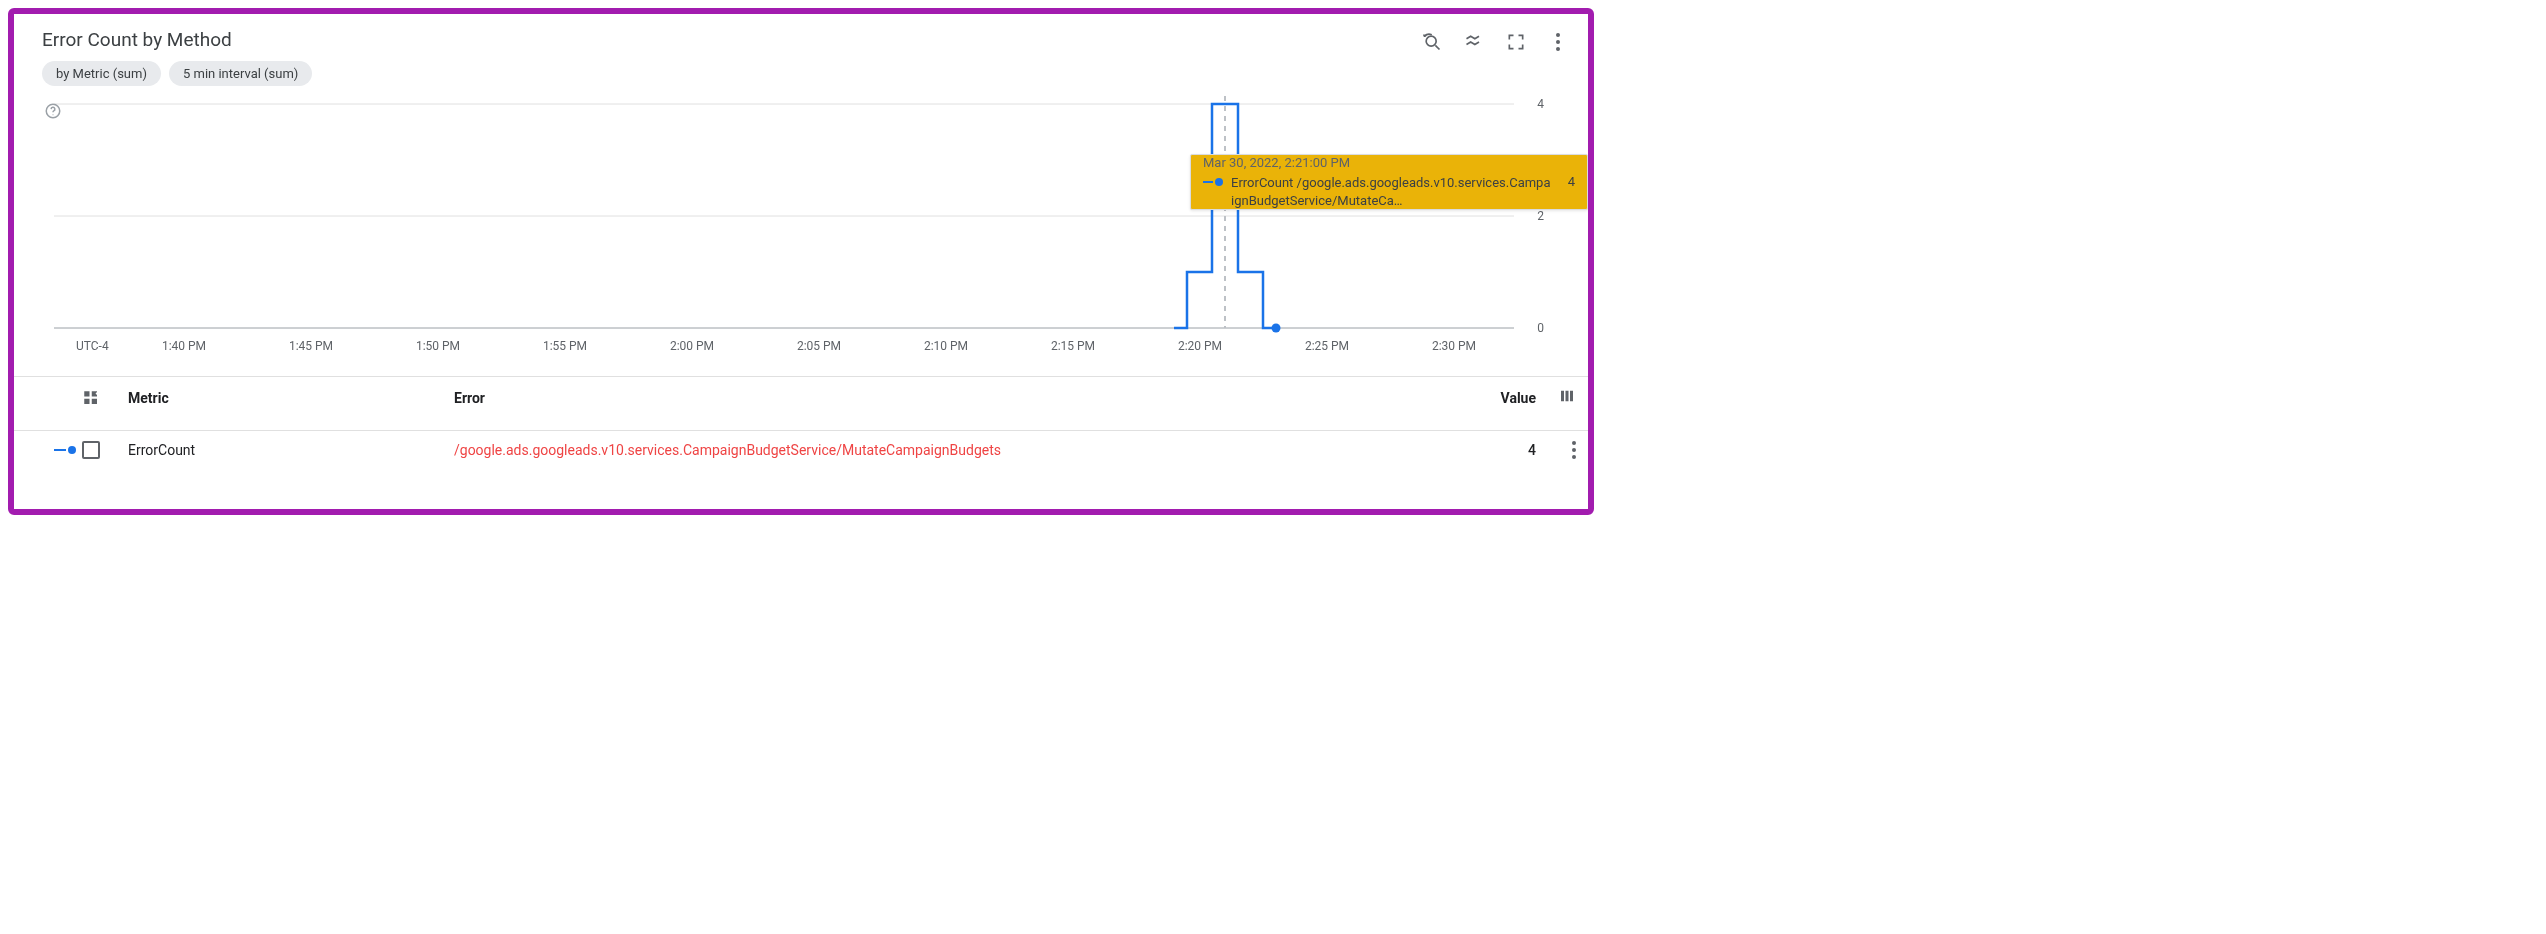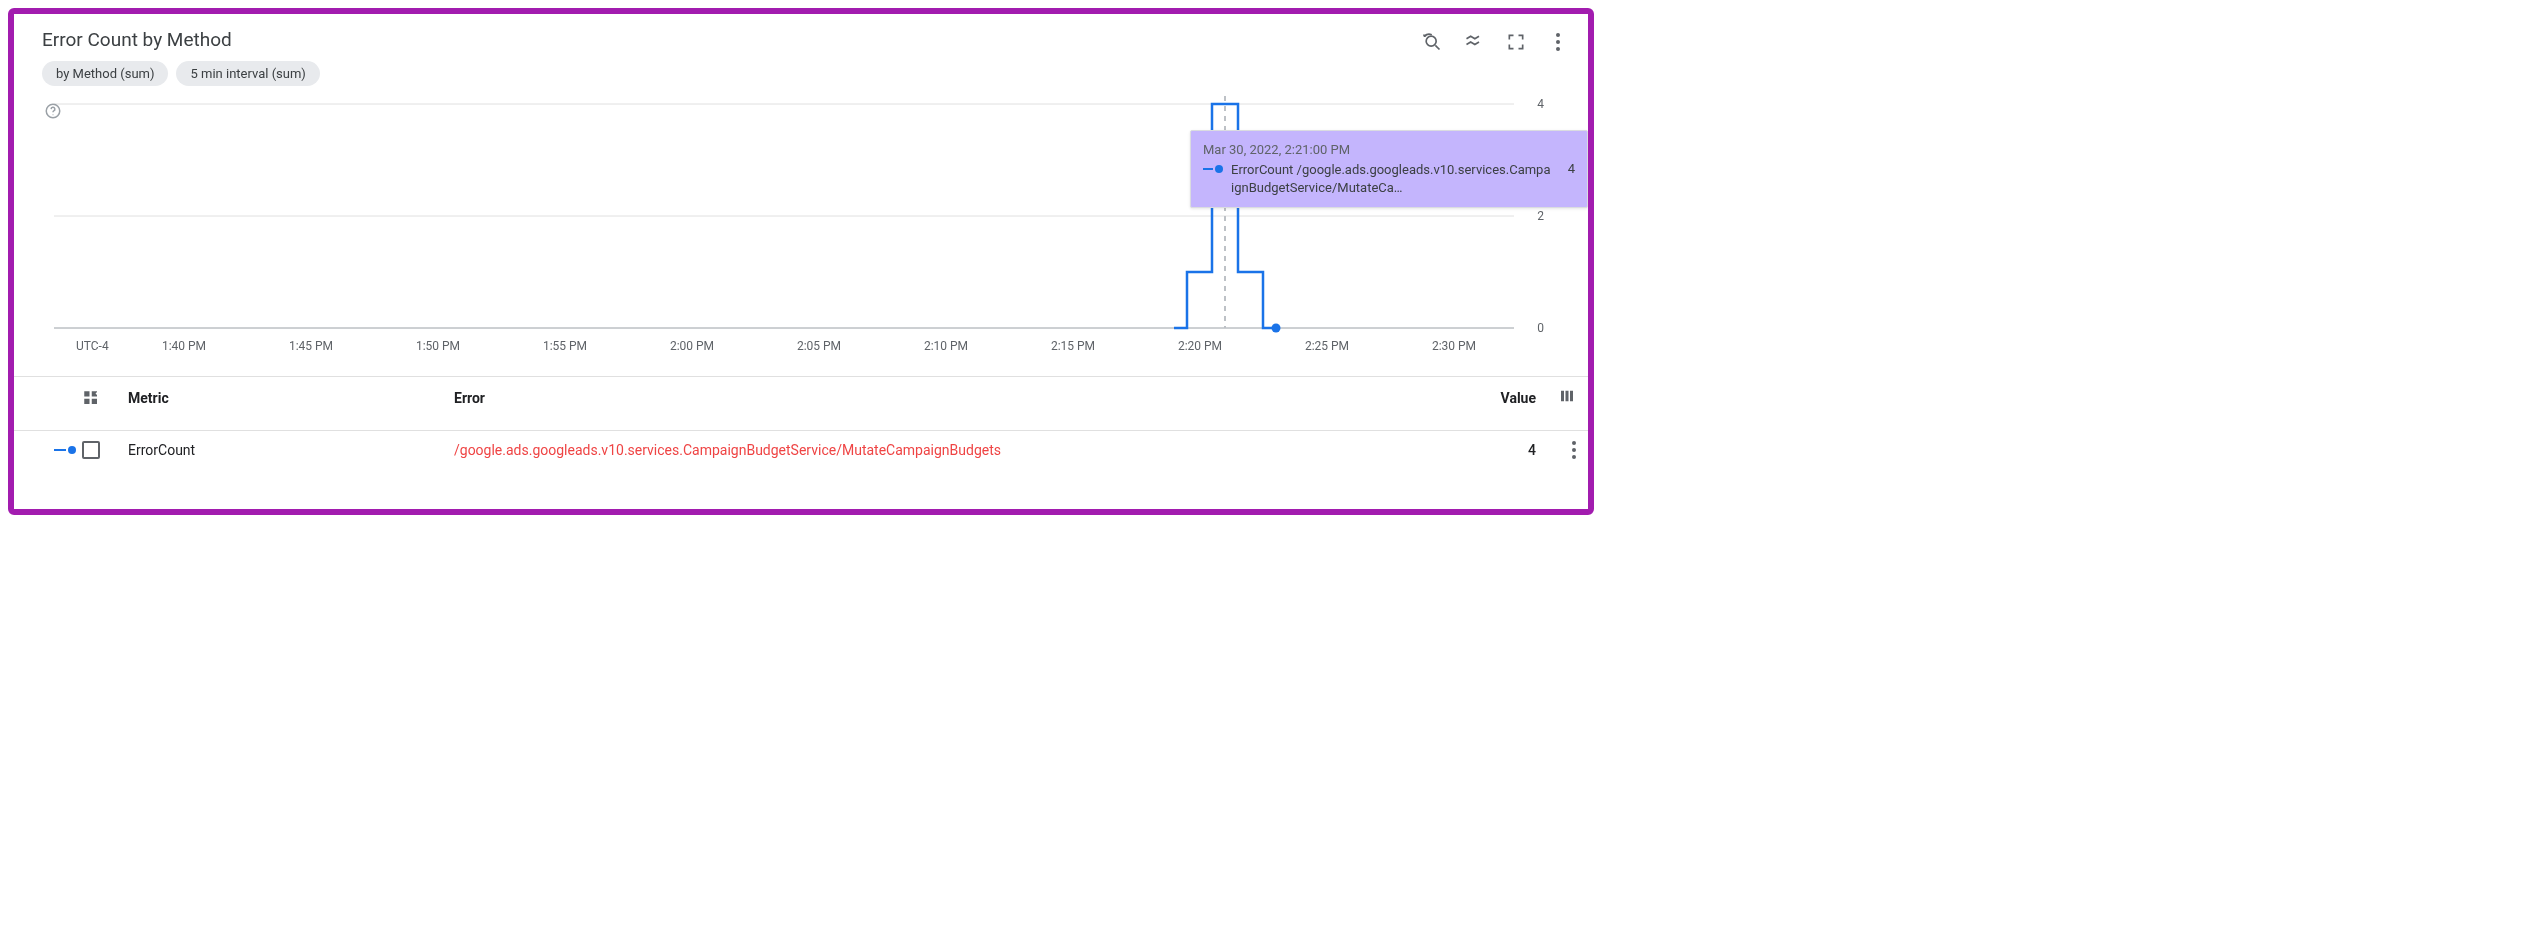--- a/index.html
+++ b/index.html
@@ -51,28 +51,29 @@
   .chart-svg { width: 100%; height: 268px; display: block; }
   .help-icon {
     position: absolute;
     left: 30px; top: 10px;
     width: 18px; height: 18px;
     color: #80868b;
     cursor: pointer;
   }
   .tooltip {
     position: absolute;
-    background: #c4b5fd;
+    background: #eab308;
     border: 1px solid #dadce0;
     border-radius: 2px;
-    padding: 11px 12px;
+    padding: 0 12px;
     font-size: 13px;
     color: #3c4043;
     box-shadow: 0 1px 3px rgba(0,0,0,0.1);
     min-width: 344px;
+    margin-top: 24px;
   }
   .tooltip .tt-time { color: #5f6368; margin-bottom: 4px; font-size: 13px; }
   .tooltip .tt-row { display: flex; align-items: flex-start; gap: 8px; }
   .tt-marker { flex: 0 0 20px; display: flex; align-items: center; margin-top: 4px; }
   .tt-marker span.line { width: 10px; height: 2px; background: #1a73e8; display: inline-block; }
   .tt-marker span.dot { width: 8px; height: 8px; border-radius: 50%; background: #1a73e8; display: inline-block; margin-left: 2px; }
   .tt-text { flex: 1; line-height: 1.35; word-break: break-all; }
   .tt-val { font-weight: 400; margin-left: 8px; }
   .table-head, .table-row {
     display: grid;
@@ -101,21 +102,21 @@
   .td-method { color: #ef4444; }
 </style>
 </head>
 <body>
 
 <div class="card">
   <div class="header">
     <div>
       <div class="title">Error Count by Method</div>
       <div class="chips">
-        <div class="chip">by Method (sum)</div>
+        <div class="chip">by Metric (sum)</div>
         <div class="chip">5 min interval (sum)</div>
       </div>
     </div>
     <div class="toolbar">
       <svg viewBox="0 0 24 24" fill="none" stroke="#5f6368" stroke-width="2">
         <circle cx="11" cy="11" r="6"></circle>
           <path d="M3 5 A8 8 0 0 1 11 3" stroke-linecap="round"></path>
           <path d="M3 5 l-1 -2 M3 5 l2 -1"></path>
           <line x1="16" y1="16" x2="21" y2="21"></line>
       </svg>

